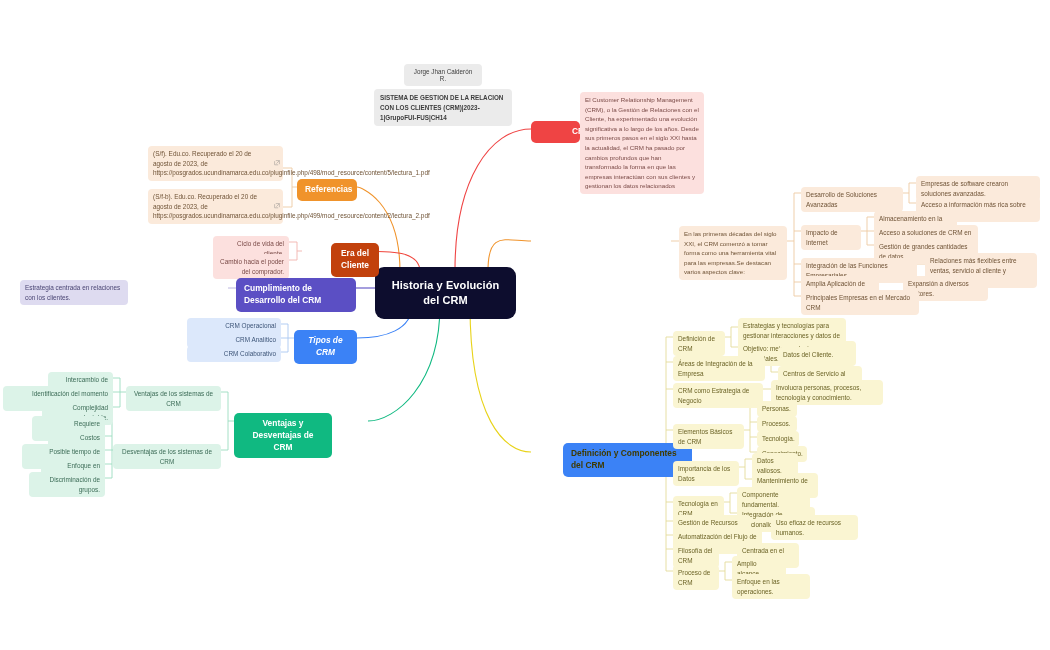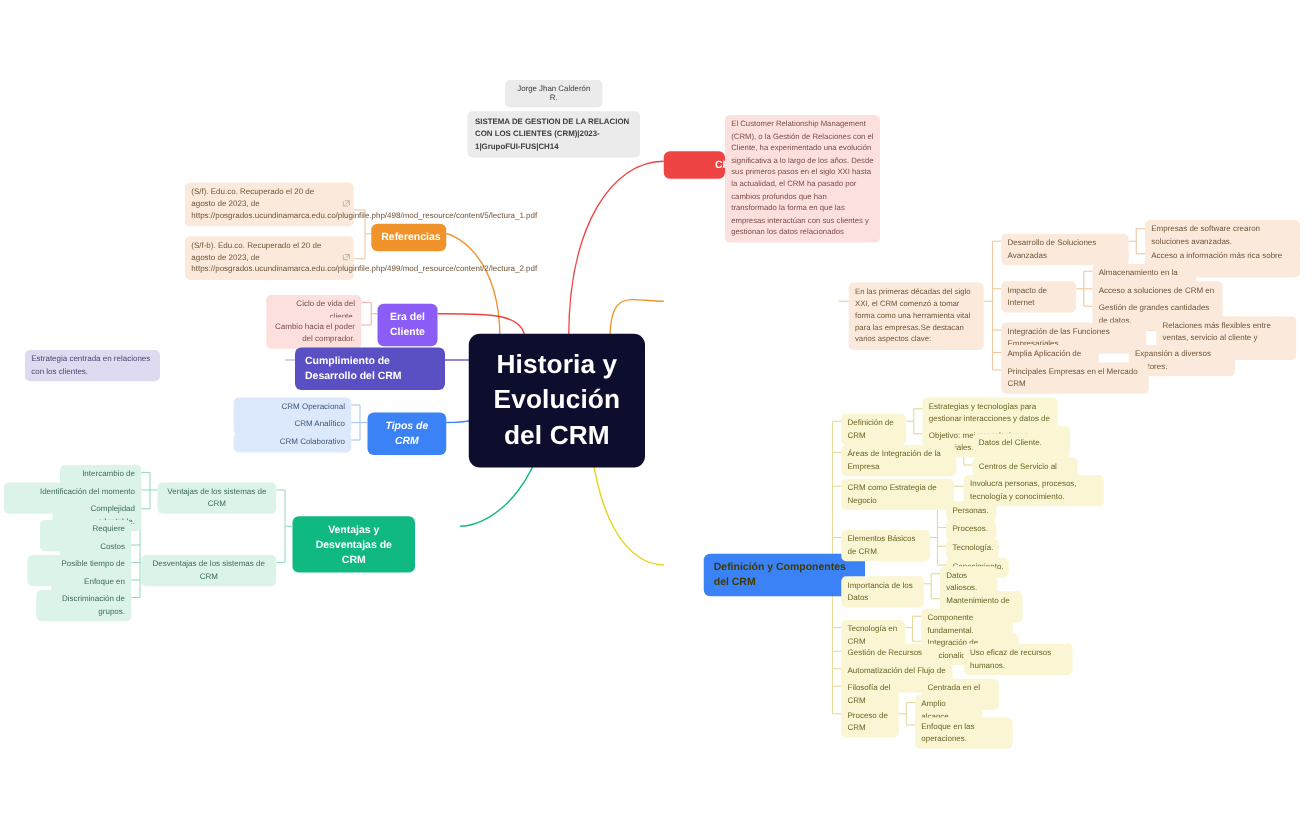--- a/index.html
+++ b/index.html
@@ -14,21 +14,21 @@
   #canvas { position: absolute; inset: 0; }
   svg.links { position: absolute; left: 0; top: 0; width: 1050px; height: 650px; pointer-events: none; }
 
   .node { position: absolute; }
 
   
   .center {
     background: #0d0d2e;
     color: #ffffff;
     border-radius: 9px;
-    font-size: 21px;
+    font-size: 11px;
     font-weight: bold;
     line-height: 1.35;
     text-align: center;
     padding: 11px 14px;
     letter-spacing: .1px;
   }
 
   
   .l1 {
     color: #fff;
@@ -38,21 +38,21 @@
     line-height: 1.4;
     padding: 5px 8px;
   }
   .l1.red     { background: #ef4444; }
   .l1.orange  { background: #f0932b; }
   .l1.yellow  { background: #3b82f6; color: #3f3a00; margin-left: 32px; }
   .l1.green   { background: #10b981; }
   .l1.blue    { background: #3b82f6; font-style: italic; }
   .l1.purple  { background: #5b4fc4; }
   .l1.orange2 { background: #f0932b; }
-  .l1.red2    { background: #8b5cf6; }
+  .l1.red2    { background: #c2410c; margin-left: 29px; }
 
   
   .leaf {
     border-radius: 4px;
     font-size: 6.4px;
     line-height: 1.5;
     padding: 3px 5px;
     color: #4a4030;
   }
   .leaf.tRed    { background: #fce0de; color: #7a4a47; }

